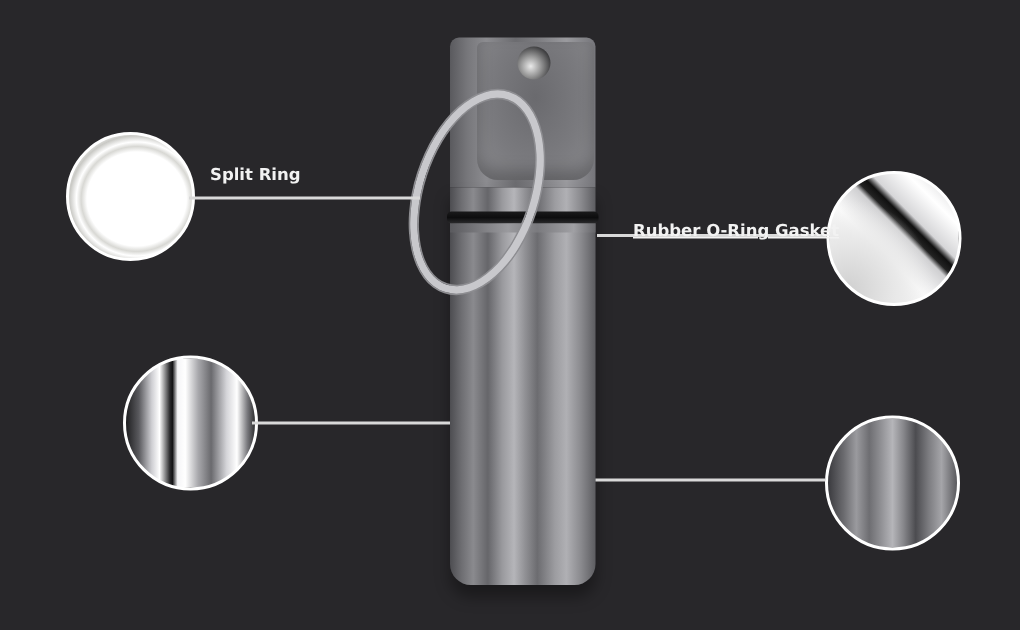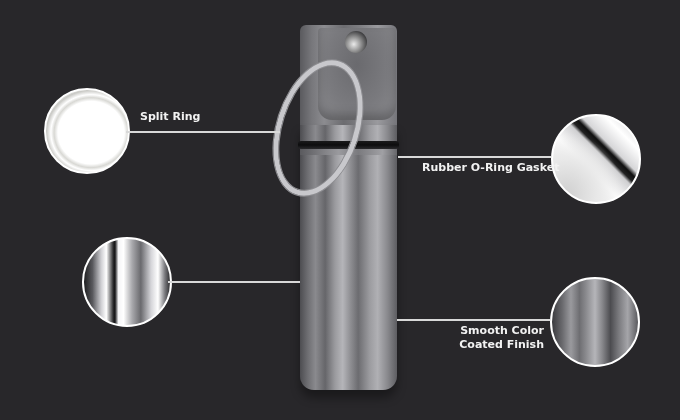--- a/index.html
+++ b/index.html
@@ -102,24 +102,20 @@
   <div class="oring"></div>
   <div class="oring-shine"></div>
   <div class="split-ring"></div>
 
   <div class="circle c-split"></div>
   <div class="line" style="left:126px; top:131px; width:154px;"></div>
   <div class="label" style="left:140px; top:110px;">Split Ring</div>
 
   <div class="line" style="left:398px; top:156px; width:153px;"></div>
   <div class="circle c-oring"></div>
-  <div class="label right" style="left:422px; top:161px; width:122px;">Rubber O-Ring Gasket</div>
+  <div class="label right" style="left:422px; top:147px; width:122px;text-decoration:underline;">Rubber O-Ring Gasket</div>
 
   <div class="circle c-alloy"></div>
   <div class="line" style="left:168px; top:281px; width:132px;"></div>
 
   <div class="line" style="left:397px; top:319px; width:153px;"></div>
   <div class="circle c-smooth"></div>
-  <div class="label right" style="left:440px; top:324px; width:104px;">
-    <div>Smooth Color</div>
-    <div>Coated Finish</div>
-  </div>
 </div>
 
 </body></html>

